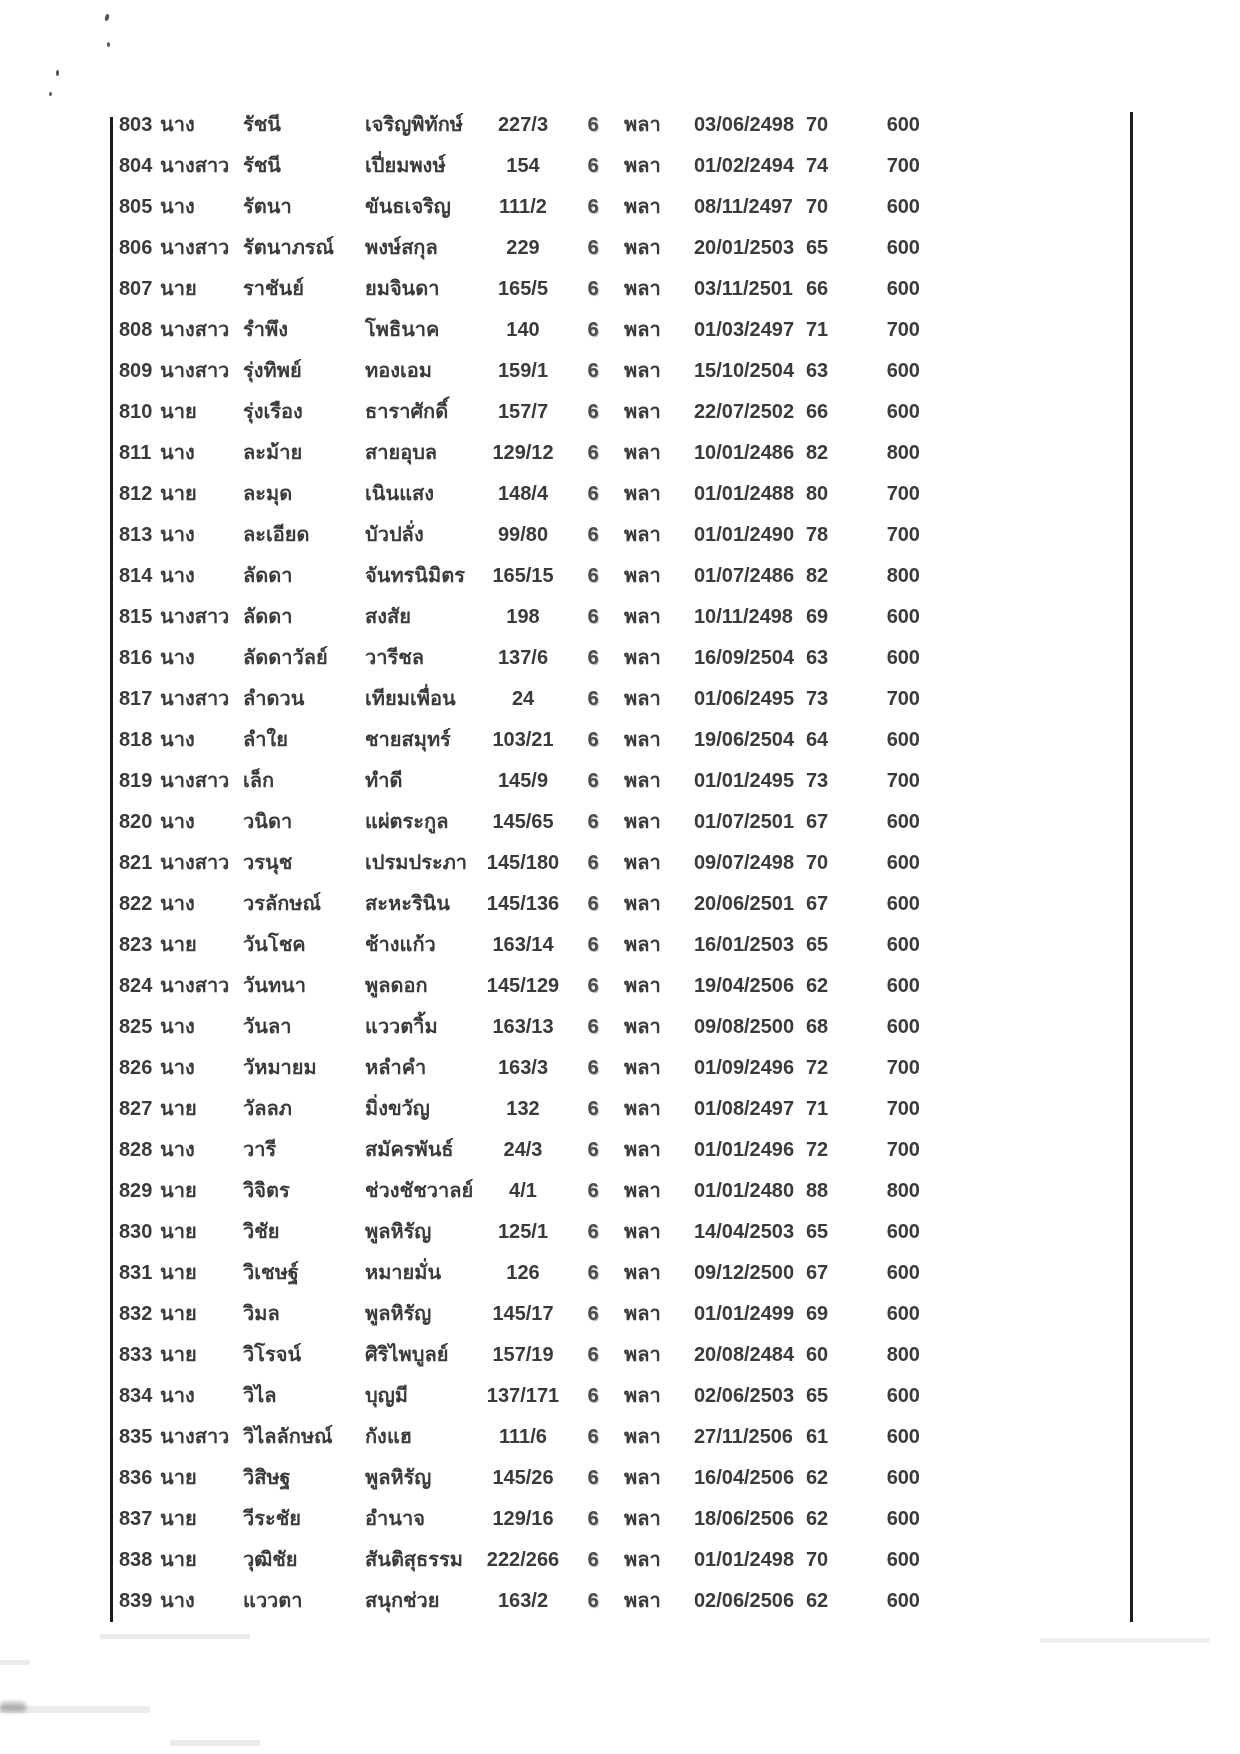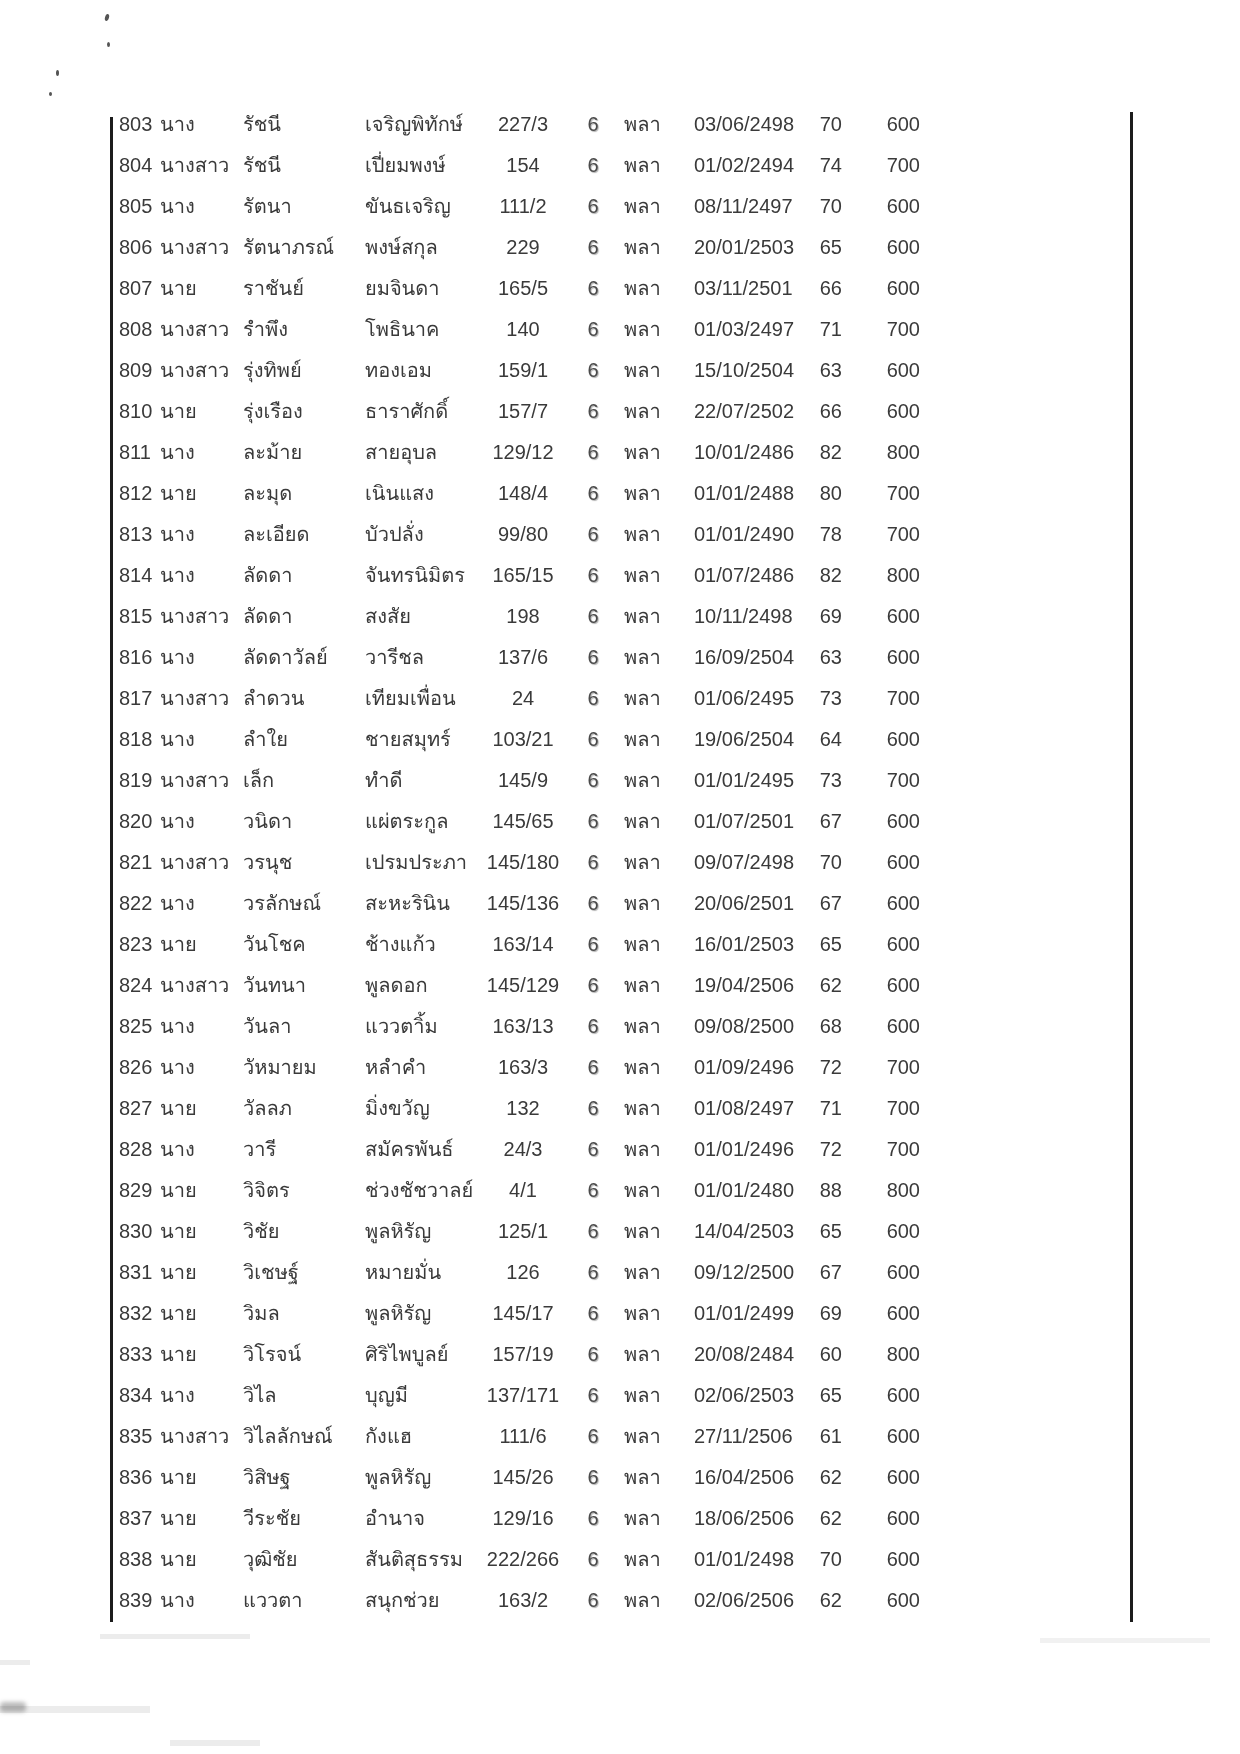--- a/index.html
+++ b/index.html
@@ -4,21 +4,21 @@
 <style>
   html,body { margin:0; padding:0; }
   body {
     width:1240px; height:1754px;
     background:#ffffff;
     position:relative;
     font-family:"Liberation Sans","DejaVu Sans",sans-serif;
     color:#3a3a3a;
     overflow:hidden;
   }
-  .page { position:absolute; inset:0; }
+  .page { position:absolute; inset:0;font-weight:bold; }
 
   
   .vline { position:absolute; width:3px; background:#1c1c1c; }
   .vline.left  { left:110px; top:117px; height:1505px; }
   .vline.right { left:1130px; top:112px; height:1510px; }
 
   
   .rows { position:absolute; top:104px; left:0; width:100%; }
   .row  { position:relative; height:41px; }
   .c {
@@ -27,21 +27,21 @@
   }
   .no     { left:119px; }
   .title  { left:160px; }
   .first  { left:243px; }
   .last   { left:365px; }
   .addr   { left:455px; width:136px; text-align:center; }
   .moo    { left:577px; width:32px; text-align:center; color:#4a4a4a;
             text-shadow:1px 1px 1px rgba(140,140,140,.7); }
   .tambon { left:624px; }
   .date   { left:694px; }
-  .age    { left:806px; width:36px; text-align:right; }
+  .age    { left:806px; width:36px; text-align:left; }
   .amount { left:862px; width:58px; text-align:right; }
 
   
   .speck { position:absolute; background:#555; border-radius:50%; }
   .speck.s1 { left:105px; top:14px;  width:4px; height:7px; transform:rotate(15deg); }
   .speck.s2 { left:107px; top:42px;  width:3px; height:5px; }
   .speck.s3 { left:56px;  top:70px;  width:3px; height:6px; }
   .speck.s4 { left:49px;  top:92px;  width:3px; height:4px; }
   .streak { position:absolute; background:#ececec; }
   .streak.t1 { left:100px;  top:1634px; width:150px; height:5px; }

